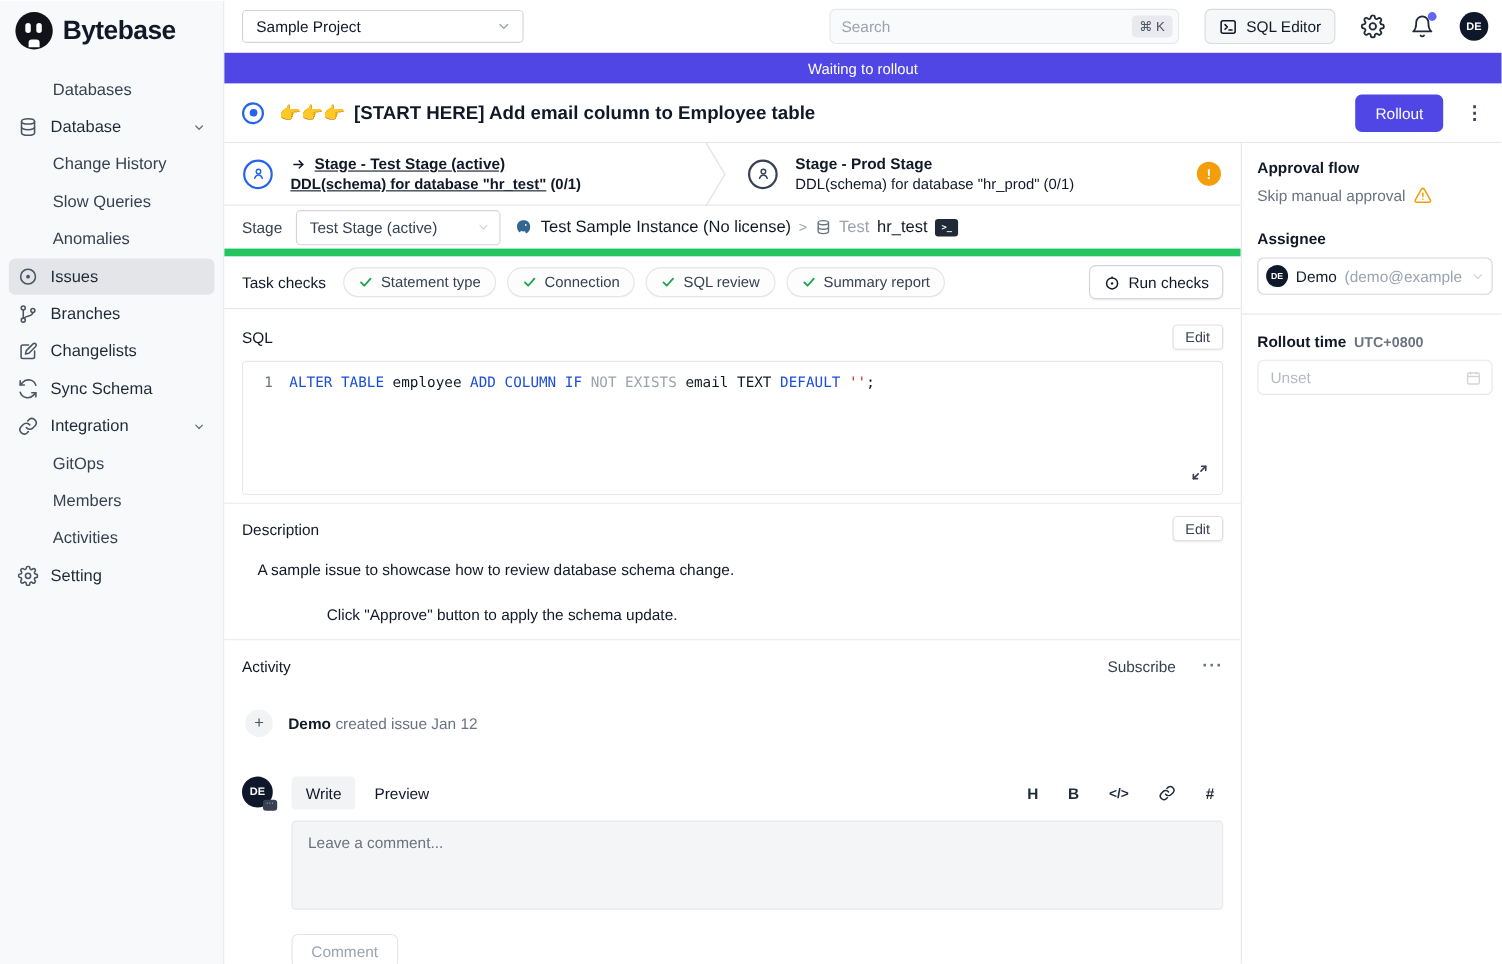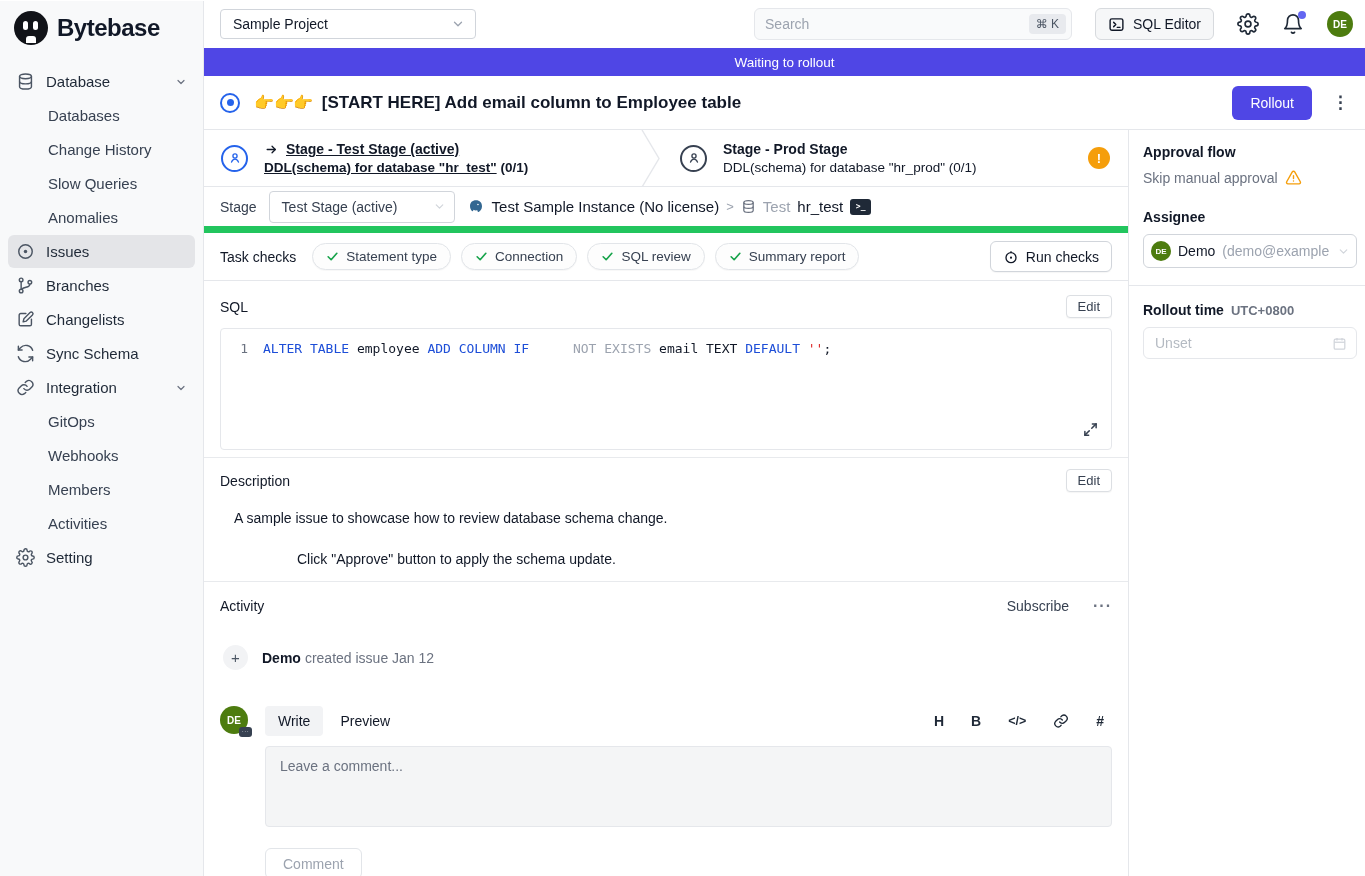--- a/index.html
+++ b/index.html
@@ -36,21 +36,21 @@
   #search-box { width:318px; height:32px; background:#f9fafb; border:1px solid #e5e7eb; border-radius:6px;
     display:flex; align-items:center; padding:0 5px 0 10px; }
   #search-box input { border:none; outline:none; background:transparent; flex:1; font-size:14px;
     color:#374151; font-family:inherit; }
   #search-box input::placeholder { color:#9ca3af; }
   #search-kbd { background:#e8eaee; border-radius:4px; font-size:12px; color:#4b5563; padding:3px 7px; }
   #sql-editor-btn { height:32px; display:flex; align-items:center; gap:8px; padding:0 12px;
     background:#f6f7f8; border:1px solid #d7dade; border-radius:6px; font-size:14px; font-weight:500; color:#111827; cursor:pointer; }
   .top-ic { width:22px; height:22px; color:#1f2937; cursor:pointer; position:relative; }
   #bell-dot { position:absolute; top:-2px; right:-2px; width:8px; height:8px; border-radius:50%; background:#6366f1; }
-  .avatar { border-radius:50%; background:#4d7c0f; color:#fff; display:flex; align-items:center;
+  .avatar { border-radius:50%; background:#0f172a; color:#fff; display:flex; align-items:center;
     justify-content:center; font-weight:700; }
   #top-avatar { width:26px; height:26px; font-size:10px; cursor:pointer; }
 
   
   #banner { position:absolute; left:204px; top:48px; width:1161px; height:28px; background:#4f46e5;
     color:#fff; font-size:13.5px; font-weight:500; display:flex; align-items:center; justify-content:center; }
 
   
   #title-row { position:absolute; left:204px; top:76px; width:1161px; height:54px; background:#fff;
     border-bottom:1px solid #e5e7eb; display:flex; align-items:center; padding:0 16px; }
@@ -108,21 +108,21 @@
 
   .section-head { display:flex; align-items:center; padding:14px 16px 8px 16px;justify-content:flex-end; }
   .section-title { font-size:14px; font-weight:500; color:#111827; }
   .edit-btn { margin-left:auto; border:1px solid #dcdfe3; border-radius:4px; background:#fff; color:#374151;
     font-size:13px; padding:3px 11px; cursor:pointer; box-shadow:0 1px 1px rgba(0,0,0,0.04); font-family:inherit; }
 
   #sql-box { margin:2px 16px 0 16px; height:122px; border:1px solid #e5e7eb; border-radius:4px;
     position:relative; padding-top:11px; }
   #sql-code { display:flex; font-family:"DejaVu Sans Mono", monospace; font-size:13px; line-height:18px; }
   #sql-gutter { width:42px; text-align:right; padding-right:15px; color:#6b7280; flex:0 0 auto; }
-  .tk-kw { color:#1d4ed8; } .tk-muted { color:#9ca3af;margin-left:36px; } .tk-str { color:#dc2626; } .tk-plain { color:#111827; }
+  .tk-kw { color:#1d4ed8; } .tk-muted { color:#9ca3af; } .tk-str { color:#dc2626; } .tk-plain { color:#111827; }
   #sql-expand { position:absolute; right:13px; bottom:12px; width:15px; height:15px; color:#374151; cursor:pointer; }
 
   .hr { height:1px; background:#e8eaed; margin-top:7px; }
 
   #desc-line1 { font-size:14px; color:#111827; margin:10px 0 0 30px; }
   #desc-line2 { font-size:14px; color:#111827; margin:25px 0 14px 93px; }
 
   #activity-head { display:flex; align-items:center; padding:15px 16px 0 16px; }
   #subscribe-btn { margin-left:auto; font-size:14px; color:#374151; cursor:pointer; background:none; border:none; font-family:inherit; }
   #activity-kebab { margin-left:24px; color:#6b7280; font-weight:700; letter-spacing:1px; cursor:pointer; }
@@ -178,37 +178,37 @@
 <aside id="sidebar">
   <div id="logo">
     <div id="logo-mark">
       <div class="eye l"></div>
         <div class="eye r"></div>
         <div class="body"></div>
     </div>
     <div id="logo-text">Bytebase</div>
   </div>
   <nav id="nav">
+      <div class="side-item sub">
+        <span class="lbl">Databases</span>
+      </div>
       <div class="side-item">
         <span class="ic">
           <svg viewBox="0 0 24 24" fill="none" stroke="currentColor" stroke-width="1.8">
             <ellipse cx="12" cy="5.5" rx="7.5" ry="3"></ellipse>
             <path d="M4.5 5.5v13c0 1.7 3.4 3 7.5 3s7.5-1.3 7.5-3v-13"></path>
             <path d="M4.5 12c0 1.7 3.4 3 7.5 3s7.5-1.3 7.5-3"></path>
           </svg>
         </span>
         <span class="lbl">Database</span>
         <span class="chev">
           <svg width="12" height="12" viewBox="0 0 24 24" fill="none" stroke="currentColor" stroke-width="2.4" stroke-linecap="round" stroke-linejoin="round">
             <polyline points="6 9 12 15 18 9"></polyline>
           </svg>
         </span>
-      </div>
-      <div class="side-item sub">
-        <span class="lbl">Databases</span>
       </div>
       <div class="side-item sub">
         <span class="lbl">Change History</span>
       </div>
       <div class="side-item sub">
         <span class="lbl">Slow Queries</span>
       </div>
       <div class="side-item sub">
         <span class="lbl">Anomalies</span>
       </div>
@@ -262,23 +262,20 @@
         </span>
         <span class="lbl">Integration</span>
         <span class="chev">
           <svg width="12" height="12" viewBox="0 0 24 24" fill="none" stroke="currentColor" stroke-width="2.4" stroke-linecap="round" stroke-linejoin="round">
             <polyline points="6 9 12 15 18 9"></polyline>
           </svg>
         </span>
       </div>
       <div class="side-item sub">
         <span class="lbl">GitOps</span>
-      </div>
-      <div class="side-item sub">
-        <span class="lbl">Webhooks</span>
       </div>
       <div class="side-item sub">
         <span class="lbl">Members</span>
       </div>
       <div class="side-item sub">
         <span class="lbl">Activities</span>
       </div>
       <div class="side-item">
         <span class="ic">
           <svg viewBox="0 0 24 24" fill="none" stroke="currentColor" stroke-width="1.8" stroke-linecap="round" stroke-linejoin="round">

